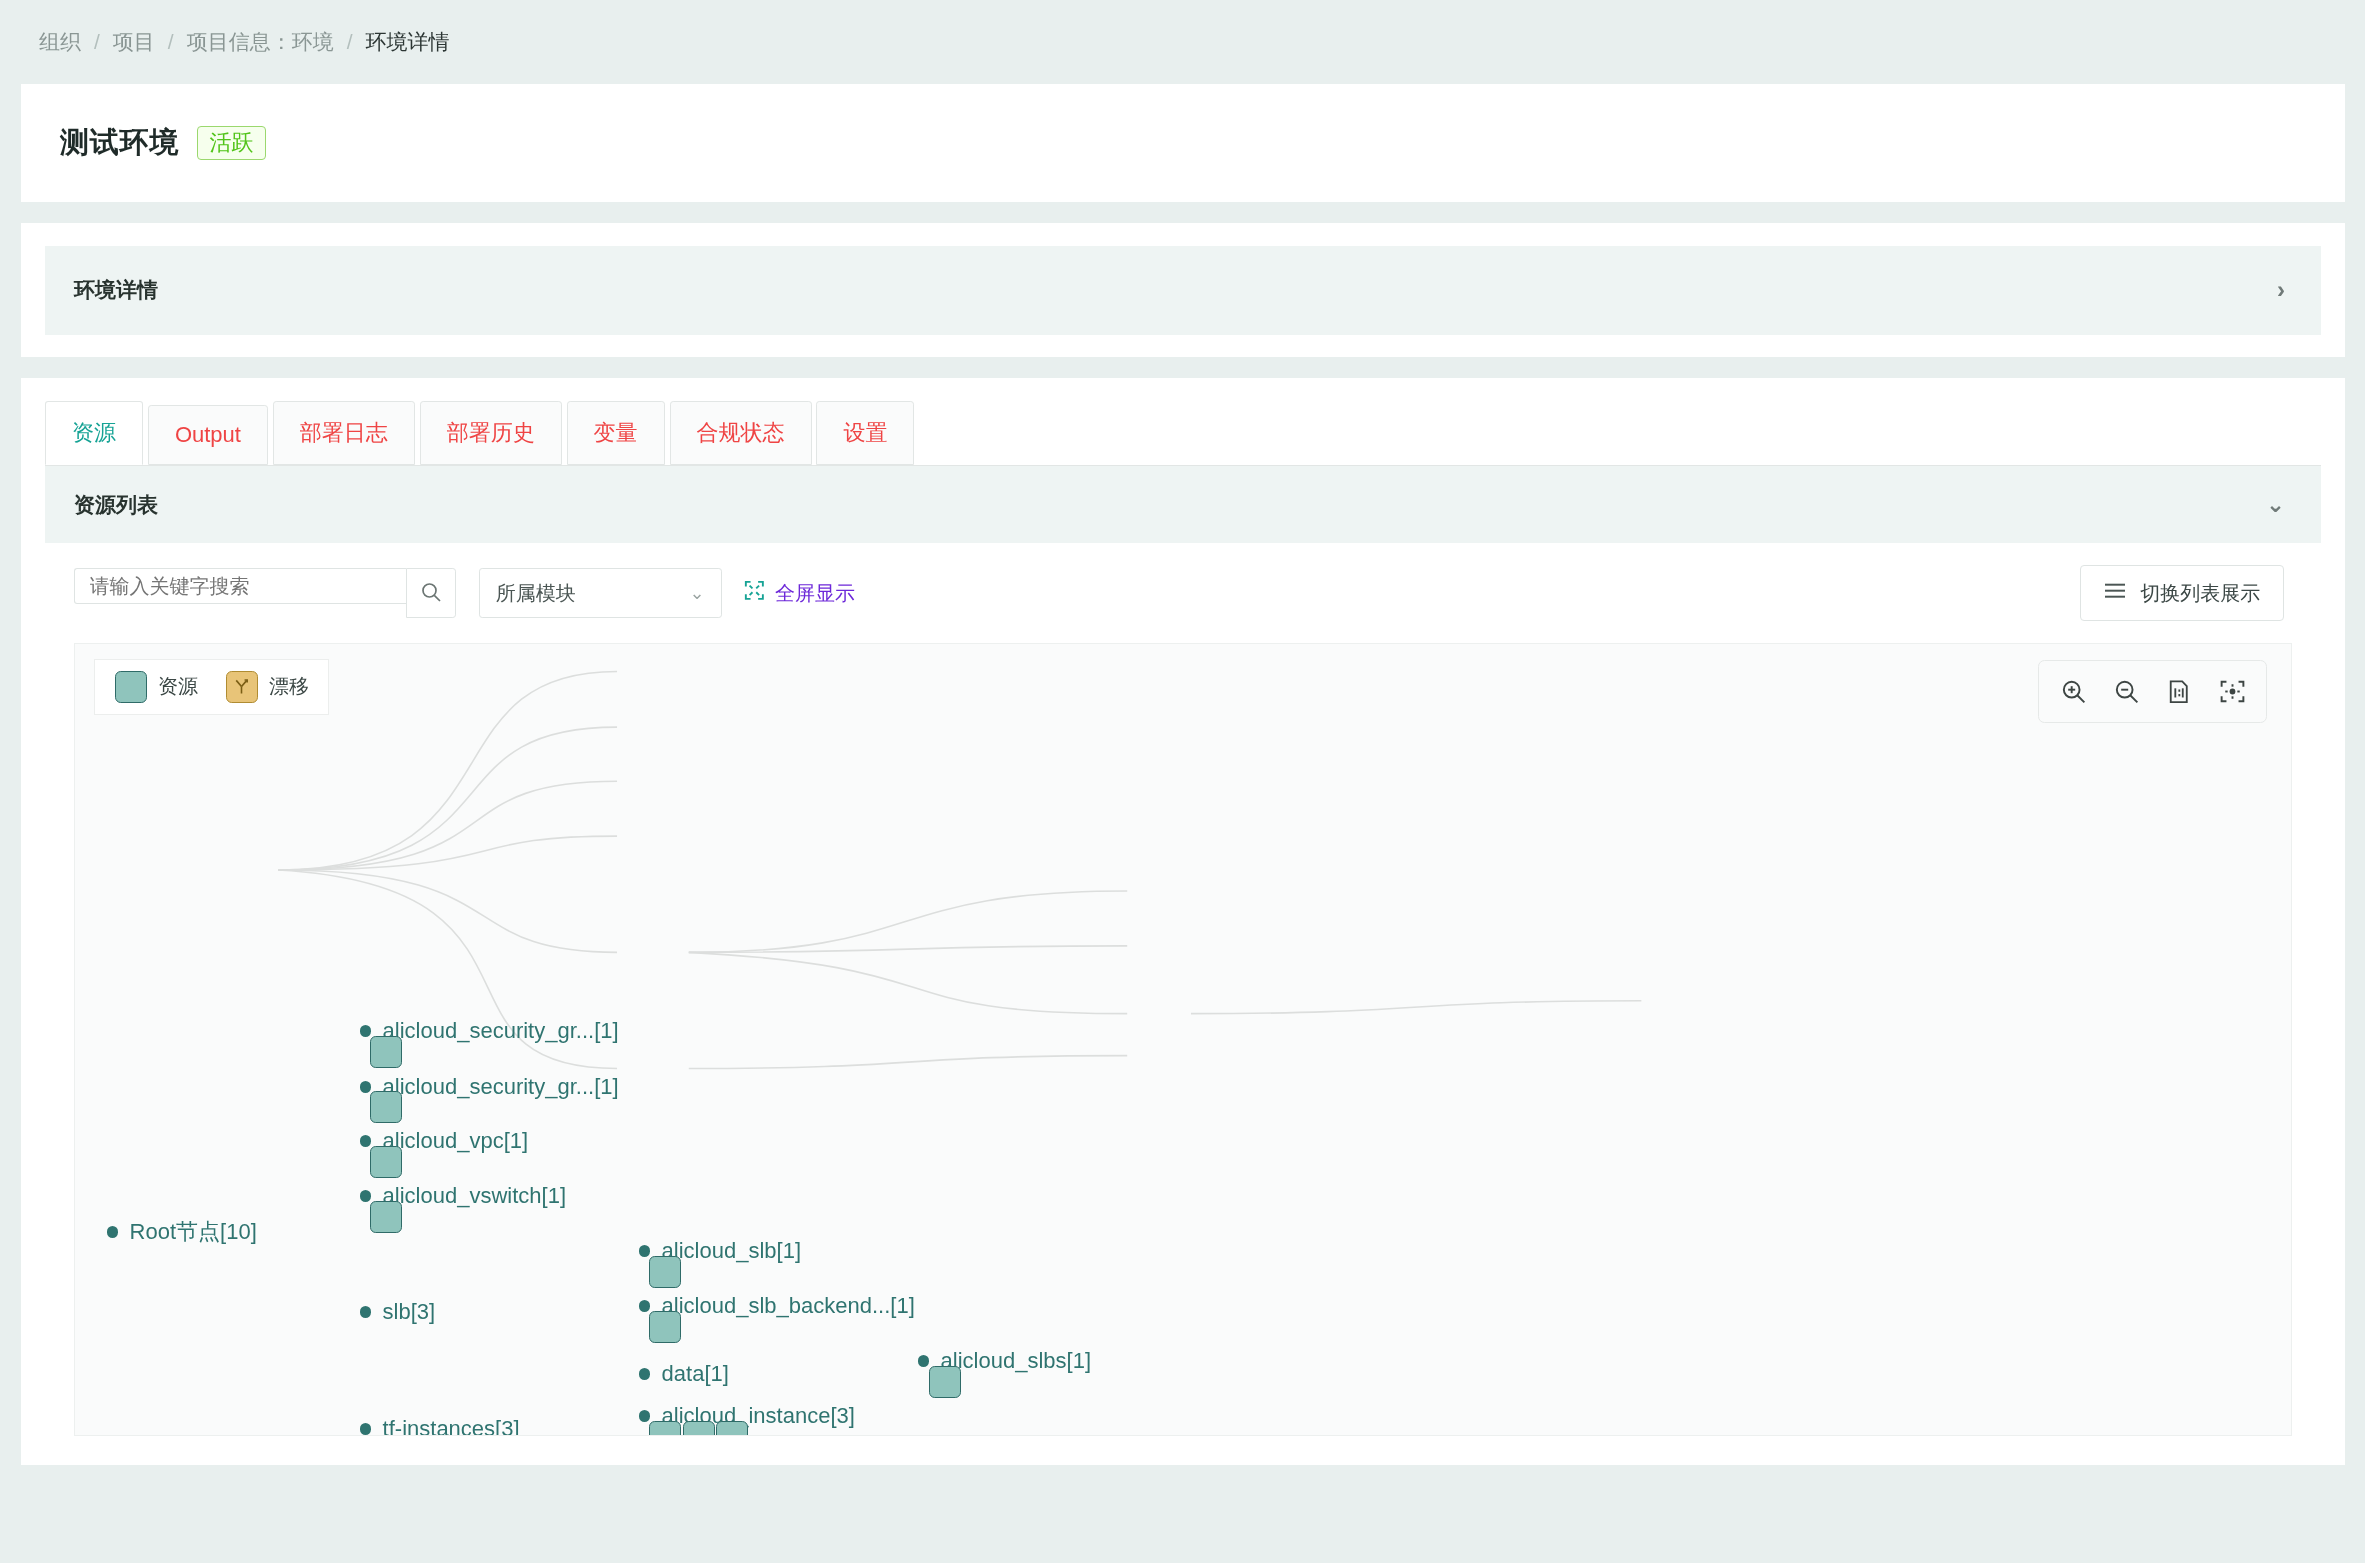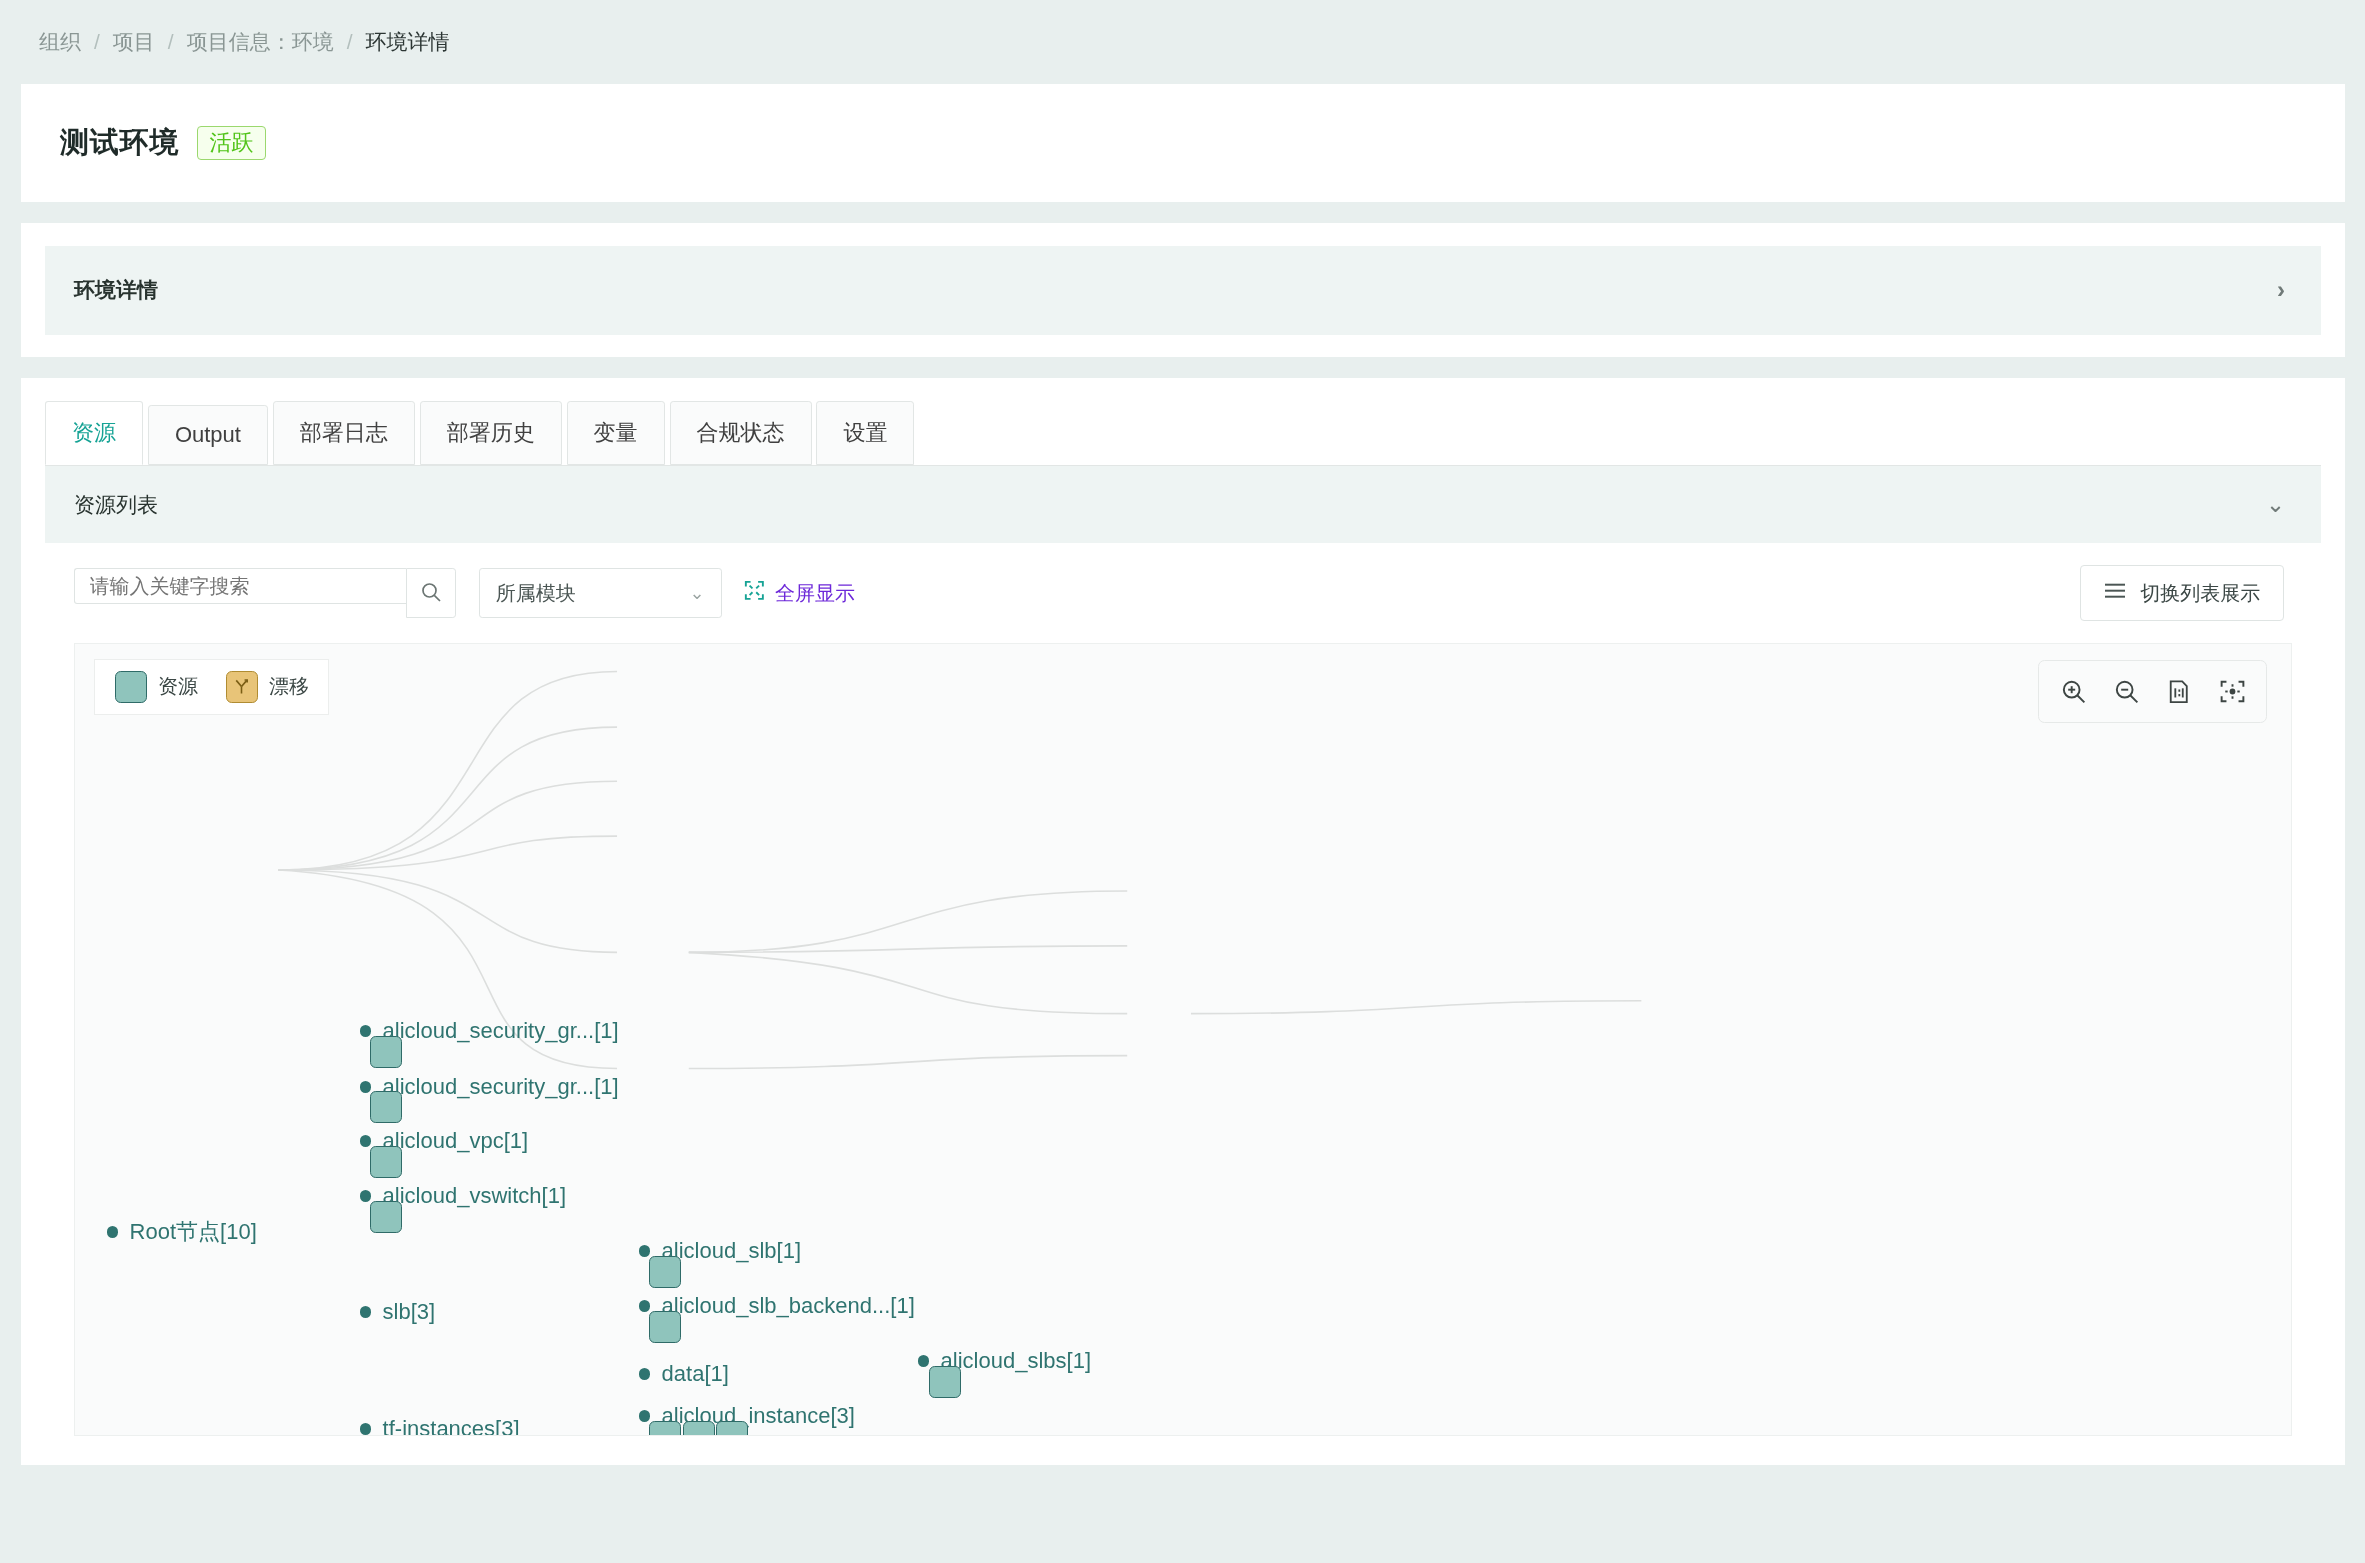--- a/index.html
+++ b/index.html
@@ -58,36 +58,36 @@
     font-size: 21px; font-weight: bold; color: #28332f;
   }
   .collapse-bar .chev { margin-left: auto; color: #707a78; font-size: 24px; line-height: 1; }
 
   
   .main-card { padding: 22.7px 24px 29px; }
   .tabs { display: flex; align-items: flex-end; }
   .tab {
     border: 0.8px solid #e2e6e5;
     background: #fafbfb;
-    color: #404040;
+    color: #ef4444;
     font-size: 22px;
     padding: 16px 26px;
     margin-right: 4.9px;
     border-radius: 3.2px 3.2px 0 0;
     cursor: pointer;
     white-space: nowrap;
   }
   .tab.active { background: #ffffff; color: #16a395; border-bottom-color: #ffffff; }
 
   .panel-bar {
     background: #eef4f3;
     height: 78px;
     display: flex; align-items: center;
     padding: 0 36px 0 29px;
-    font-size: 21px; font-weight: normal; color: #28332f;
+    font-size: 21px; font-weight: bold; color: #28332f;
     border-top: 0.8px solid #e2e6e5;
   }
   .panel-bar .chev { margin-left: auto; color: #707a78; font-size: 22.7px; line-height: 1; }
 
   
   .toolbar {
     height: 100px;
     display: flex; align-items: center;
     padding: 0 37px 0 29px;
     background: #ffffff;

